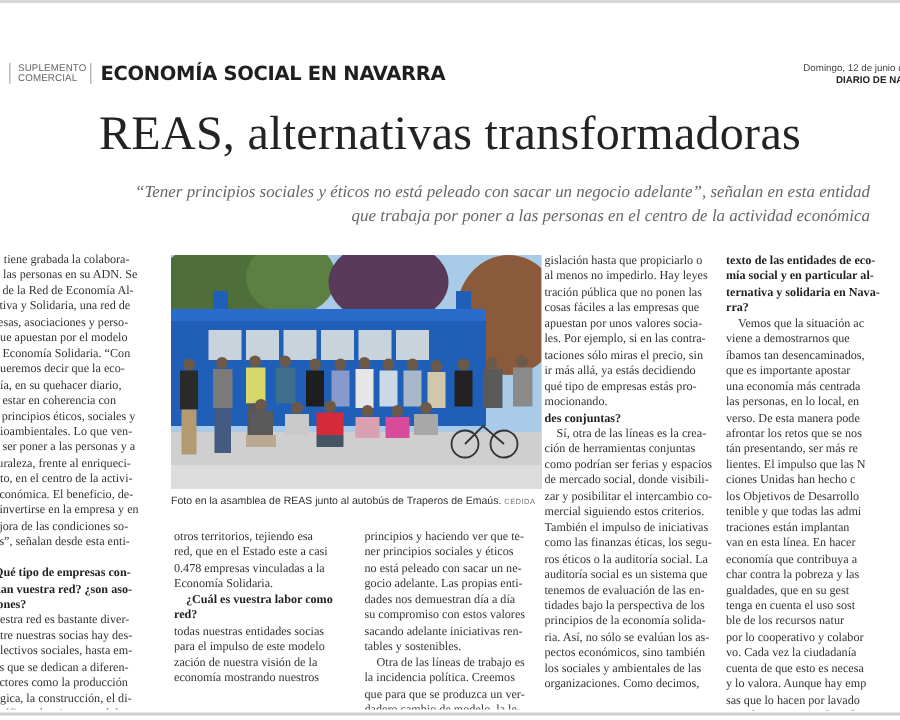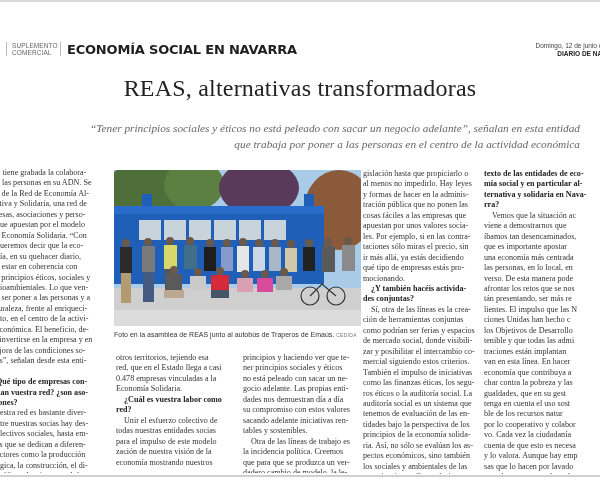--- a/index.html
+++ b/index.html
@@ -5,21 +5,21 @@
     html, body { margin:0; padding:0; }
     body { width:600px; height:480px; overflow:hidden; background:#ffffff; position:relative; font-family:"Liberation Serif", serif; color:#2a2a2a; }
     .topline { position:absolute; left:0; top:0; width:600px; height:2px; background:#d8d8d8; }
     .section-header { position:absolute; left:6px; top:40px; height:18px; display:flex; align-items:center; }
     .sh-bar { width:1px; height:14px; background:#bbb; margin-right:5px; }
     .sh-supl { font-family:"Liberation Sans", sans-serif; font-size:6.5px; line-height:7px; color:#666; letter-spacing:0.1px; width:44px; }
     .sh-sep { width:1px; height:14px; background:#bbb; margin:0 6px 0 4px; }
     .sh-title { font-family:"DejaVu Sans", sans-serif; font-weight:bold; font-size:13px; color:#1f1f1f; letter-spacing:-0.2px; }
     .date-block { position:absolute; right:-6px; top:42px; text-align:right; font-family:"Liberation Sans", sans-serif; font-size:6.5px; line-height:8px; color:#444; white-space:nowrap; }
     .date-block .paper { font-weight:bold; color:#222; }
-    .headline { position:absolute; left:0; top:66px; width:600px; text-align:center; font-family:"Liberation Serif", serif; font-size:24px; color:#232323; letter-spacing:0.2px; line-height:44px; }
+    .headline { position:absolute; left:0; top:66px; width:600px; text-align:center; font-family:"Liberation Serif", serif; font-size:32px; color:#232323; letter-spacing:0.2px; line-height:44px; }
     .subhead { position:absolute; left:0; top:120px; width:580px; text-align:right; font-family:"Liberation Serif", serif; font-style:italic; font-size:11.3px; line-height:16px; color:#666; white-space:nowrap; }
     .col { position:absolute; font-family:"Liberation Serif", serif; font-size:8.1px; line-height:10.45px; color:#333; text-align:justify; overflow:hidden; white-space:nowrap; }
     .col p { margin:0; }
     .col .q { font-weight:bold; color:#222; }
     .col .ind { text-indent:8px; }
     .c1 { left:-4px; top:168px; width:104px; height:305px; }
     .c2 { left:116px; top:353px; width:120px; height:120px; }
     .c3 { left:243px; top:353px; width:118px; height:120px; }
     .c4 { left:363px; top:169px; width:118px; height:305px; }
     .c5 { left:484px; top:169px; width:120px; height:305px; }
@@ -160,26 +160,25 @@
   </svg>
 </div>
 
 <div class="caption">
   <span>Foto en la asamblea de REAS junto al autobús de Traperos de Emaús.</span>
   <span class="credit">CEDIDA</span>
 </div>
 
 <div class="col c2">
     <p>otros territorios, tejiendo esa</p>
-    <p>red, que en el Estado llega a casi</p>
+    <p>red, que en el Estado este a casi</p>
     <p>0.478 empresas vinculadas a la</p>
     <p>Economía Solidaria.</p>
     <p class="q ind">¿Cuál es vuestra labor como</p>
     <p class="q">red?</p>
-    <p class="ind">Unir el esfuerzo colectivo de</p>
     <p>todas nuestras entidades socias</p>
     <p>para el impulso de este modelo</p>
     <p>zación de nuestra visión de la</p>
     <p>economía mostrando nuestros</p>
   </div>
 <div class="col c3">
     <p>principios y haciendo ver que te-</p>
     <p>ner principios sociales y éticos</p>
     <p>no está peleado con sacar un ne-</p>
     <p>gocio adelante. Las propias enti-</p>
@@ -188,30 +187,28 @@
     <p>sacando adelante iniciativas ren-</p>
     <p>tables y sostenibles.</p>
     <p class="ind">Otra de las líneas de trabajo es</p>
     <p>la incidencia política. Creemos</p>
     <p>que para que se produzca un ver-</p>
     <p>dadero cambio de modelo, la le-</p>
   </div>
 <div class="col c4">
     <p>gislación hasta que propiciarlo o</p>
     <p>al menos no impedirlo. Hay leyes</p>
-    <p>y formas de hacer en la adminis-</p>
     <p>tración pública que no ponen las</p>
     <p>cosas fáciles a las empresas que</p>
     <p>apuestan por unos valores socia-</p>
     <p>les. Por ejemplo, si en las contra-</p>
     <p>taciones sólo miras el precio, sin</p>
     <p>ir más allá, ya estás decidiendo</p>
     <p>qué tipo de empresas estás pro-</p>
     <p>mocionando.</p>
-    <p class="q ind">¿Y también hacéis activida-</p>
     <p class="q">des conjuntas?</p>
     <p class="ind">Sí, otra de las líneas es la crea-</p>
     <p>ción de herramientas conjuntas</p>
     <p>como podrían ser ferias y espacios</p>
     <p>de mercado social, donde visibili-</p>
     <p>zar y posibilitar el intercambio co-</p>
     <p>mercial siguiendo estos criterios.</p>
     <p>También el impulso de iniciativas</p>
     <p>como las finanzas éticas, los segu-</p>
     <p>ros éticos o la auditoría social. La</p>

